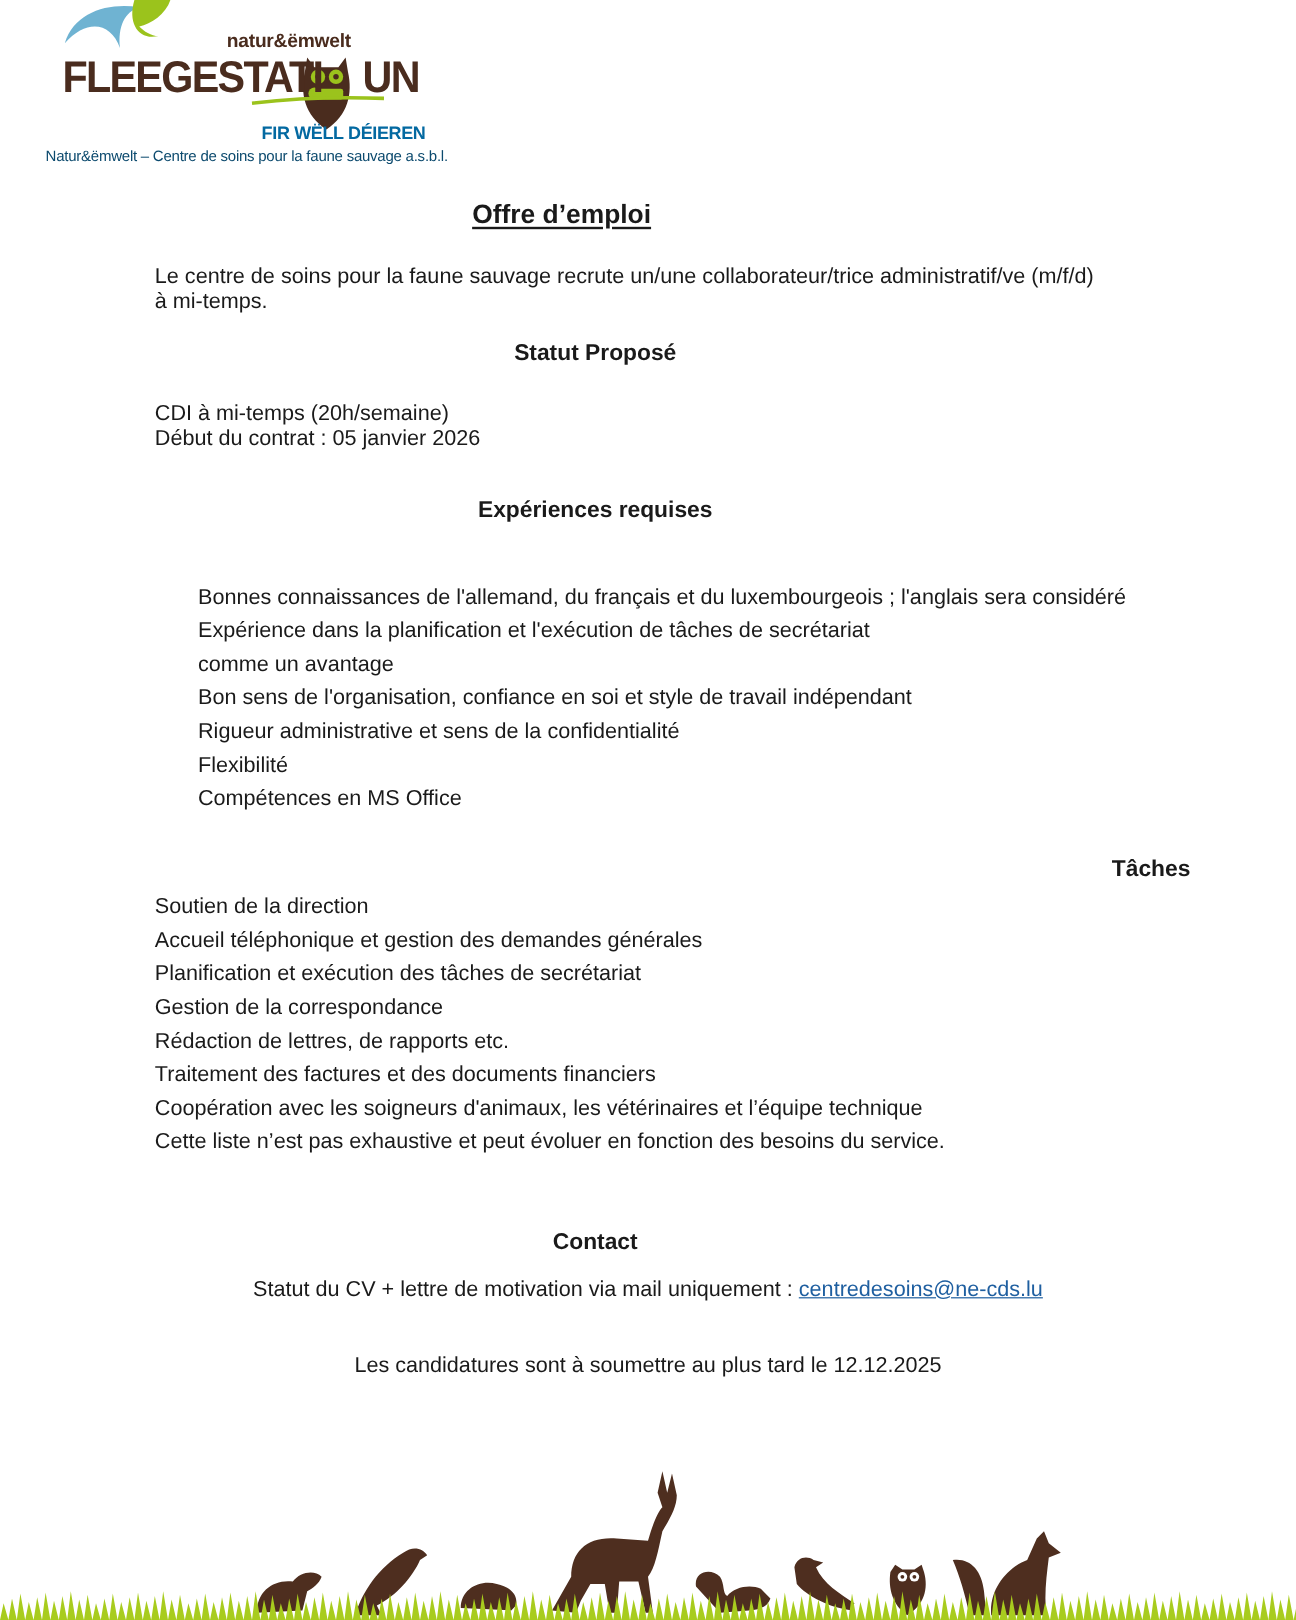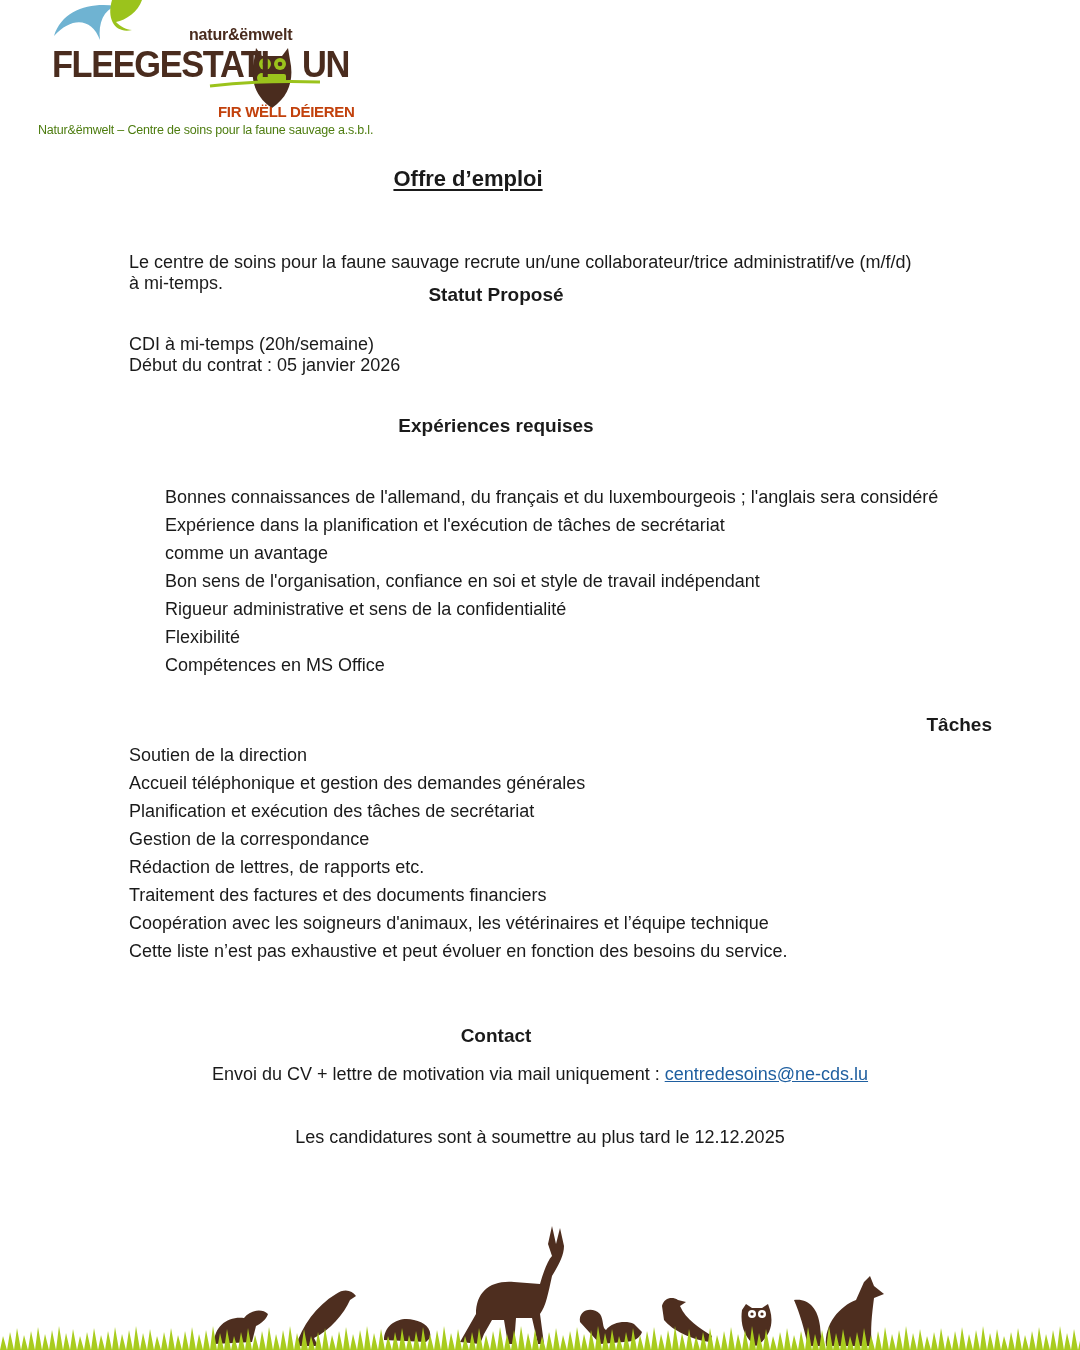--- a/index.html
+++ b/index.html
@@ -5,22 +5,22 @@
     html, body { margin: 0; padding: 0; }
     body {
       width: 1080px; height: 1350px; background: #ffffff; position: relative; overflow: hidden;
       font-family: "Liberation Sans", "DejaVu Sans", sans-serif; color: #1a1a1a;
     }
     .logo { position: absolute; left: 0; top: 0; width: 420px; height: 145px; }
     .logo svg { position: absolute; left: 0; top: 0; }
     .logo-natur { position: absolute; left: 146px; top: 26px; font-size: 16px; font-weight: bold; color: #4a2c1e; letter-spacing: -0.2px; margin-left: 43px; }
     .logo-main { position: absolute; left: 52px; top: 44px; font-size: 37px; font-weight: bold; color: #4a2c1e; letter-spacing: -1.5px; transform: scaleX(0.93); transform-origin: left; white-space: nowrap; }
     .logo-main .gap { display: inline-block; width: 36px; }
-    .logo-sub { position: absolute; left: 218px; top: 103px; font-size: 15px; font-weight: bold; color: #c2410c; letter-spacing: -0.3px; }
-    .logo-caption { position: absolute; left: 38px; top: 123px; font-size: 12.5px; color: #4d7c0f; letter-spacing: -0.2px; white-space: nowrap; }
+    .logo-sub { position: absolute; left: 218px; top: 103px; font-size: 15px; font-weight: bold; color: #0369a1; letter-spacing: -0.3px; }
+    .logo-caption { position: absolute; left: 38px; top: 123px; font-size: 12.5px; color: #0c4a6e; letter-spacing: -0.2px; white-space: nowrap; }
     .title { position: absolute; top: 166px; left: 0; width: 936px; text-align: center; font-size: 22px; font-weight: bold; }
     .title span { text-decoration: underline; text-underline-offset: 3px; }
     .h { position: absolute; left: 0; width: 992px; text-align: center; font-size: 19px; font-weight: bold; }
     .block { position: absolute; left: 129px; font-size: 18px; }
     .block div { white-space: nowrap; }
     .list-exp div { line-height: 28px; margin-left: 36px; }
     .list-tasks div { line-height: 28px; }
     .contact-line { position: absolute; left: 0; width: 1080px; text-align: center; font-size: 18px; }
     .contact-line a { color: #1f5fa0; text-decoration: underline; }
 
@@ -49,21 +49,21 @@
     <path d="M210 86 Q 260 80, 320 82" stroke="#9bc31c" stroke-width="3" fill="none"></path>
   </svg>
   <div class="logo-natur">natur&amp;ëmwelt</div>
   <div class="logo-main"><span>FLEEGESTATI</span><span class="gap"></span><span>UN</span></div>
   <div class="logo-sub">FIR WËLL DÉIEREN</div>
   <div class="logo-caption">Natur&amp;ëmwelt – Centre de soins pour la faune sauvage a.s.b.l.</div>
 </div>
 
 <div class="title"><span>Offre d’emploi</span></div>
 
-<div class="block" style="top:220px;margin-top:32px;">
+<div class="block" style="top:220px;">
   <div>Le centre de soins pour la faune sauvage recrute un/une collaborateur/trice administratif/ve (m/f/d)</div>
   <div>à mi-temps.</div>
 </div>
 
 <div class="h" style="top:284px;">Statut Proposé</div>
 <div class="block" style="top:334px;">
   <div>CDI à mi-temps (20h/semaine)</div>
   <div>Début du contrat : 05 janvier 2026</div>
 </div>
 
@@ -85,21 +85,21 @@
   <div>Planification et exécution des tâches de secrétariat</div>
   <div>Gestion de la correspondance</div>
   <div>Rédaction de lettres, de rapports etc.</div>
   <div>Traitement des factures et des documents financiers</div>
   <div>Coopération avec les soigneurs d'animaux, les vétérinaires et l’équipe technique</div>
   <div>Cette liste n’est pas exhaustive et peut évoluer en fonction des besoins du service.</div>
 </div>
 
 <div class="h" style="top:1025px;">Contact</div>
 <div class="contact-line" style="top:1064px;">
-  <span>Envoi du CV + lettre de motivation via mail uniquement : </span><a href="mailto:centredesoins@ne-cds.lu">centredesoins@ne-cds.lu</a>
+  <span>Statut du CV + lettre de motivation via mail uniquement : </span><a href="mailto:centredesoins@ne-cds.lu">centredesoins@ne-cds.lu</a>
 </div>
 <div class="contact-line" style="top:1103px;margin-top:24px;">Les candidatures sont à soumettre au plus tard le 12.12.2025</div>
 
 <svg class="footer" width="1080" height="140" viewBox="0 0 1080 140">
   <g fill="#4e2e1f">
 
     <path d="M214 134 C 214 116, 228 106, 244 108 C 250 100, 262 98, 268 104 C 266 110, 260 114, 256 116 L 252 132 Z"></path>
 
     <path d="M296 136 C 302 116, 316 96, 336 84 C 344 78, 352 80, 356 86 L 350 90 C 344 104, 330 120, 314 128 L 318 136 Z"></path>
 

